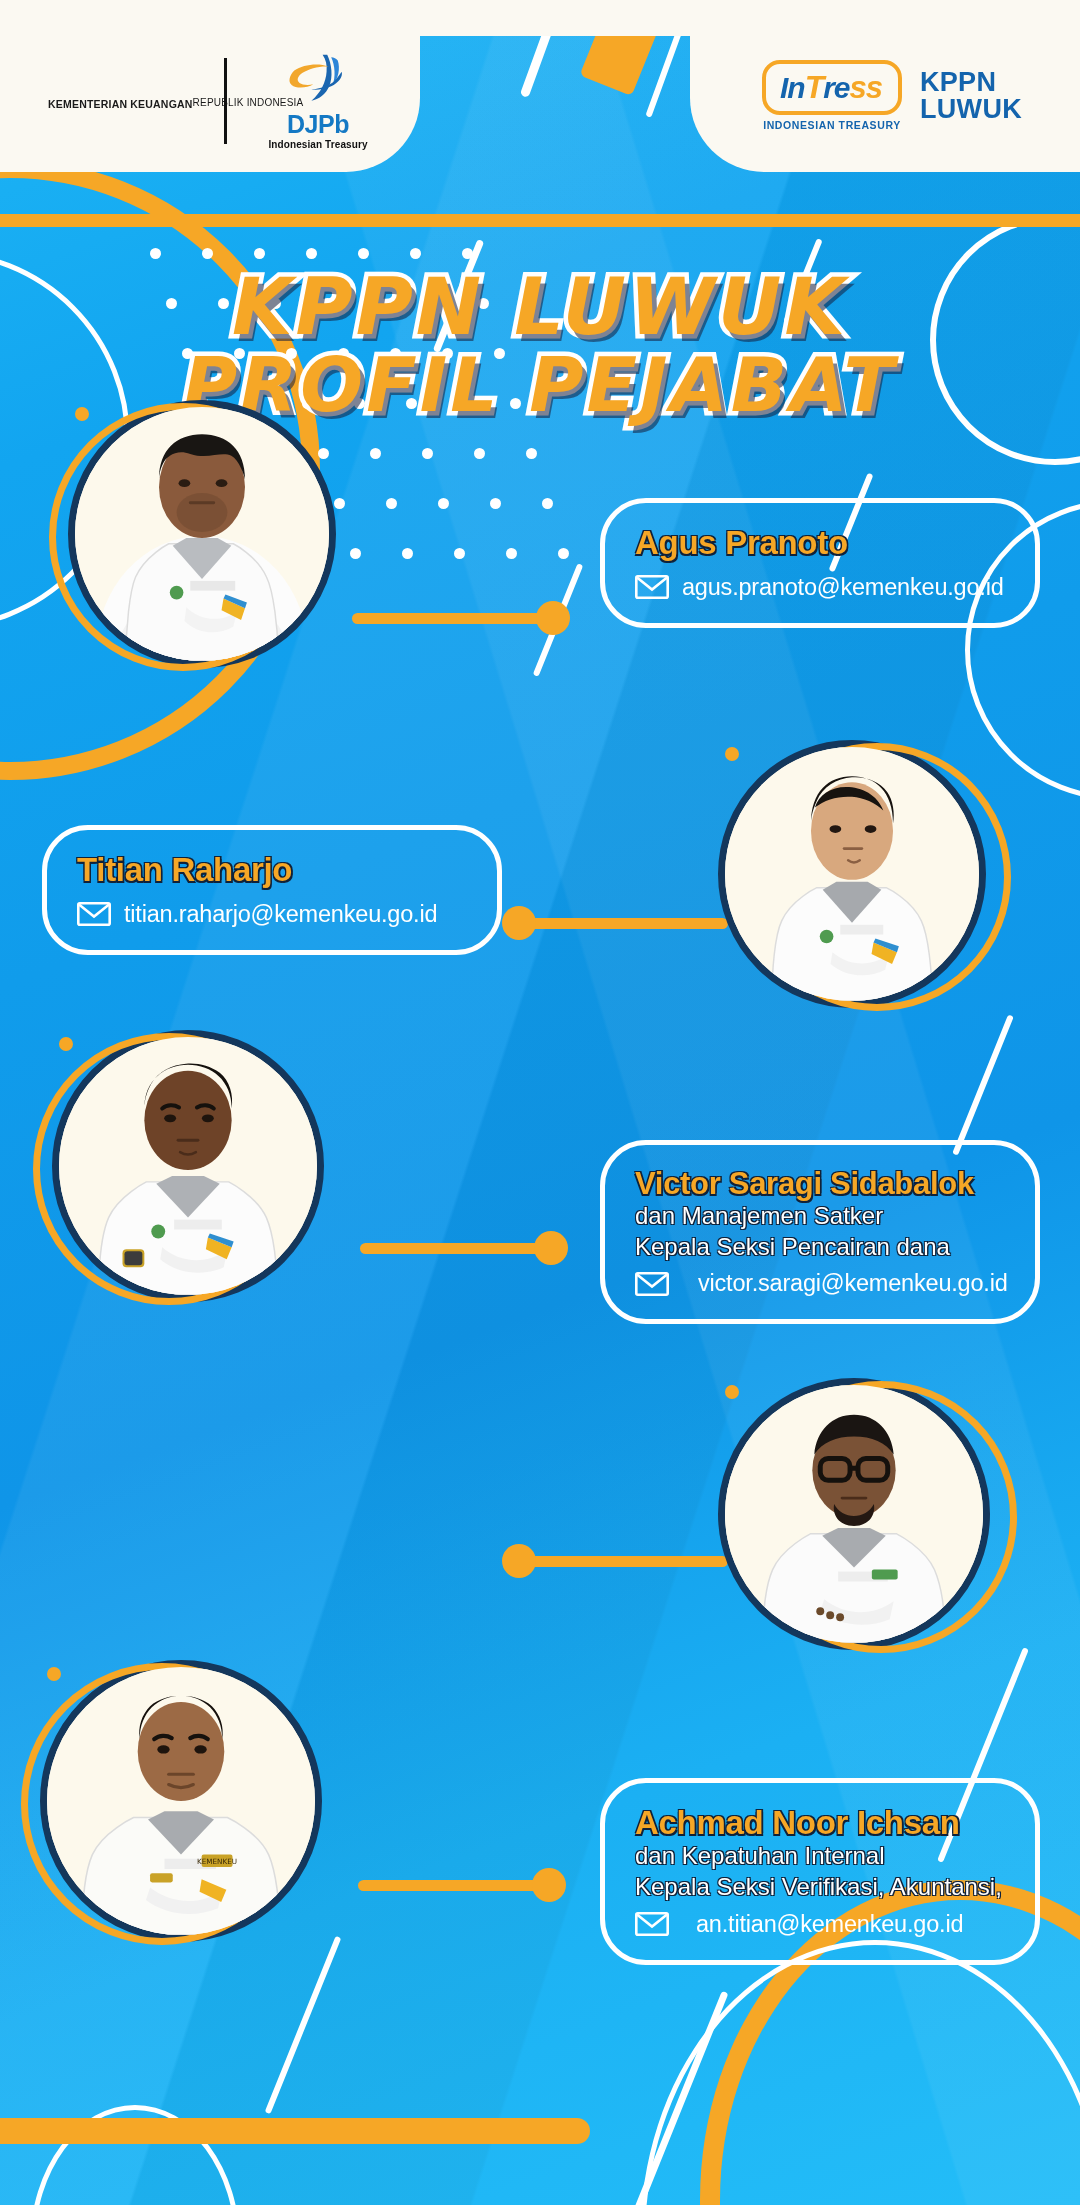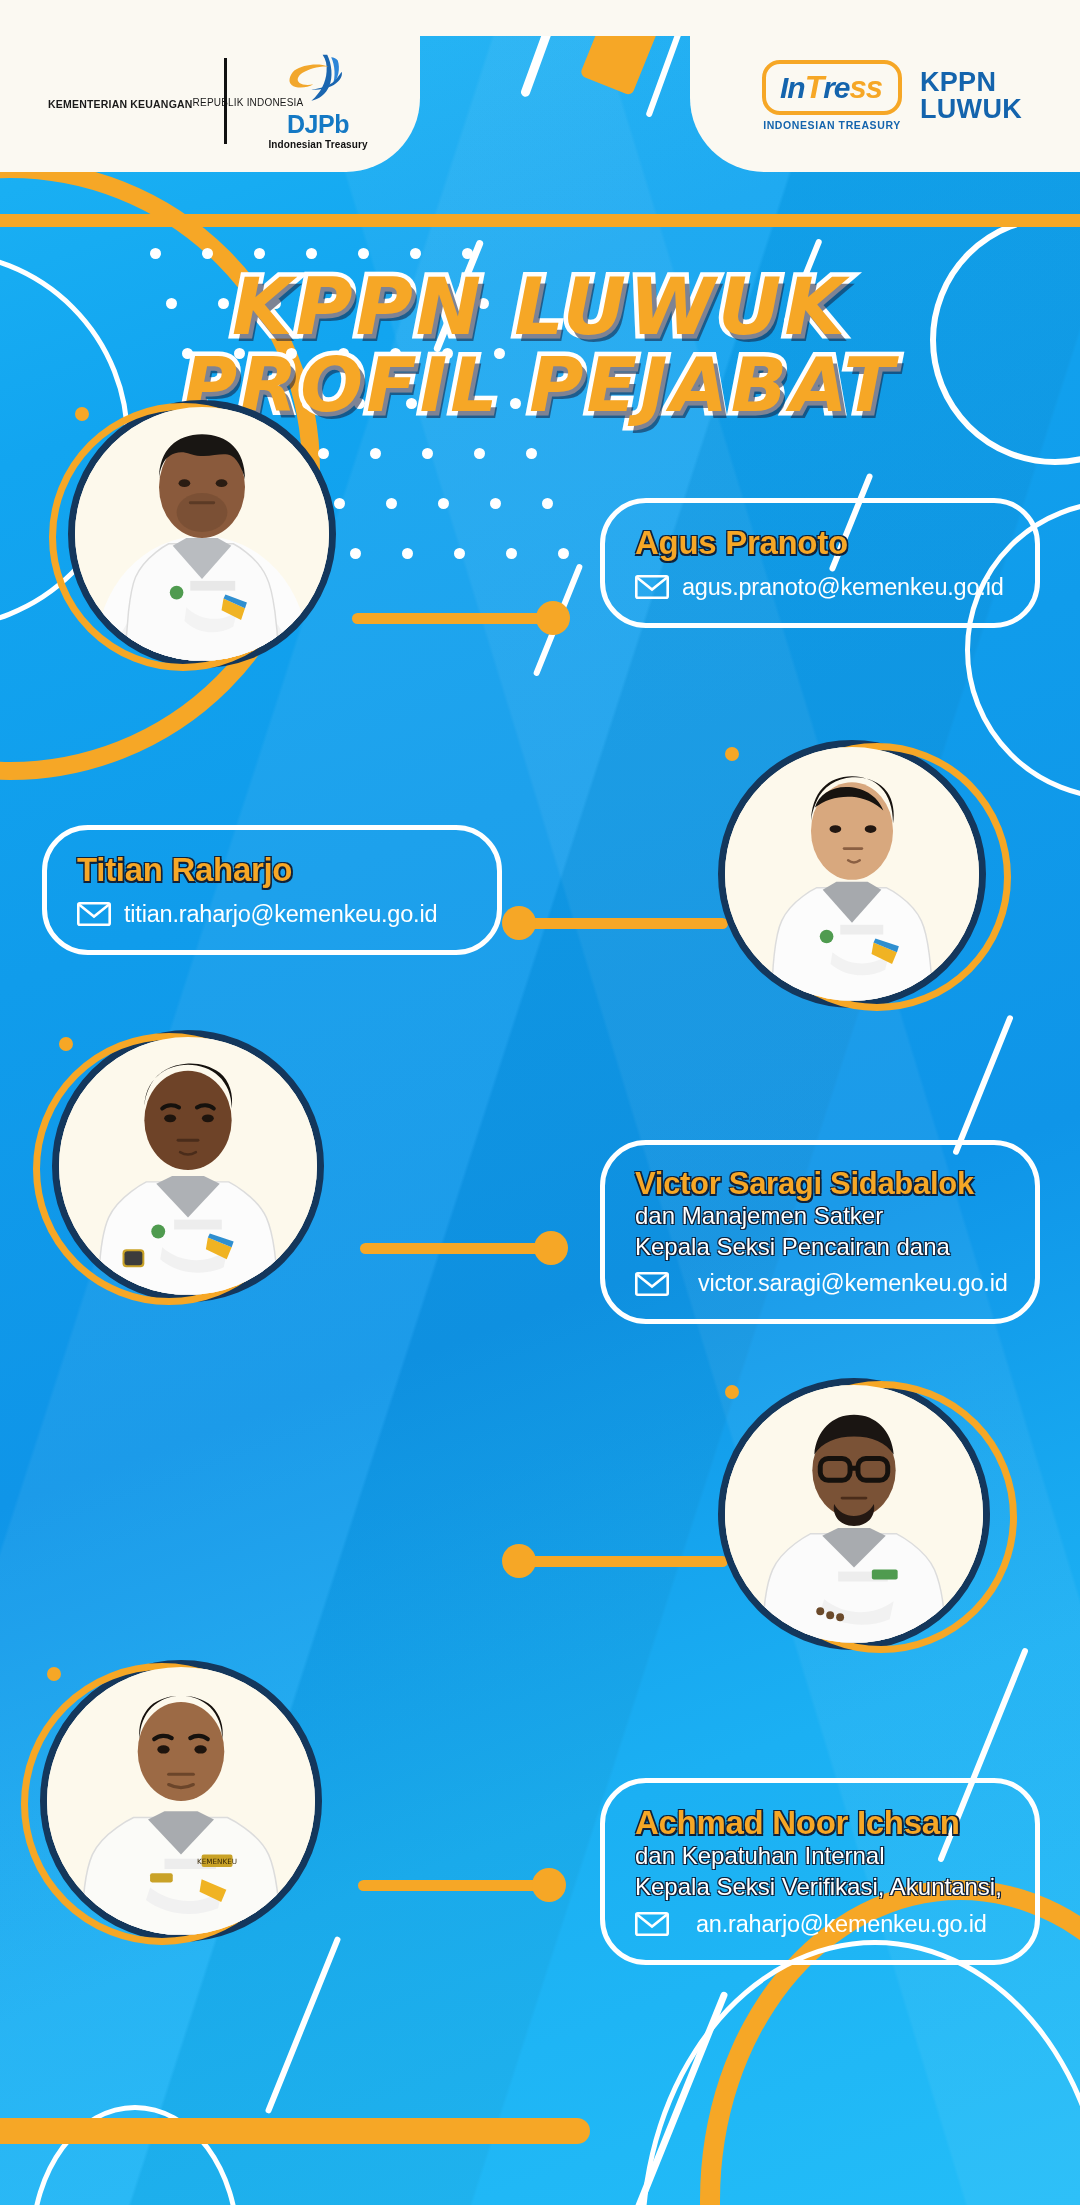--- a/index.html
+++ b/index.html
@@ -545,17 +545,17 @@
   <div class="conn-dot" style="left:532px;top:1868px;"></div>
   <div class="card" style="left:600px;top:1778px;width:440px;">
     <div class="c-name">Achmad Noor Ichsan</div>
     <div class="c-role" style="margin-top:0;">dan Kepatuhan Internal</div>
     <div class="c-role">Kepala Seksi Verifikasi, Akuntansi,</div>
     <div class="c-mail" style="margin-top:10px;">
       <svg class="mail-ico" width="34" height="24" viewBox="0 0 34 24">
         <rect x="1.3" y="1.3" width="31.4" height="21.4" rx="1.5" fill="none" stroke="#fff" stroke-width="2.6"></rect>
         <path d="M2 2.5l15 12 15-12" fill="none" stroke="#fff" stroke-width="2.6"></path>
       </svg>
-      <span class="addr" style="margin-left:14px;">an.raharjo@kemenkeu.go.id</span>
+      <span class="addr" style="margin-left:14px;">an.titian@kemenkeu.go.id</span>
     </div>
   </div>
 
 </div>
 
 </body></html>

